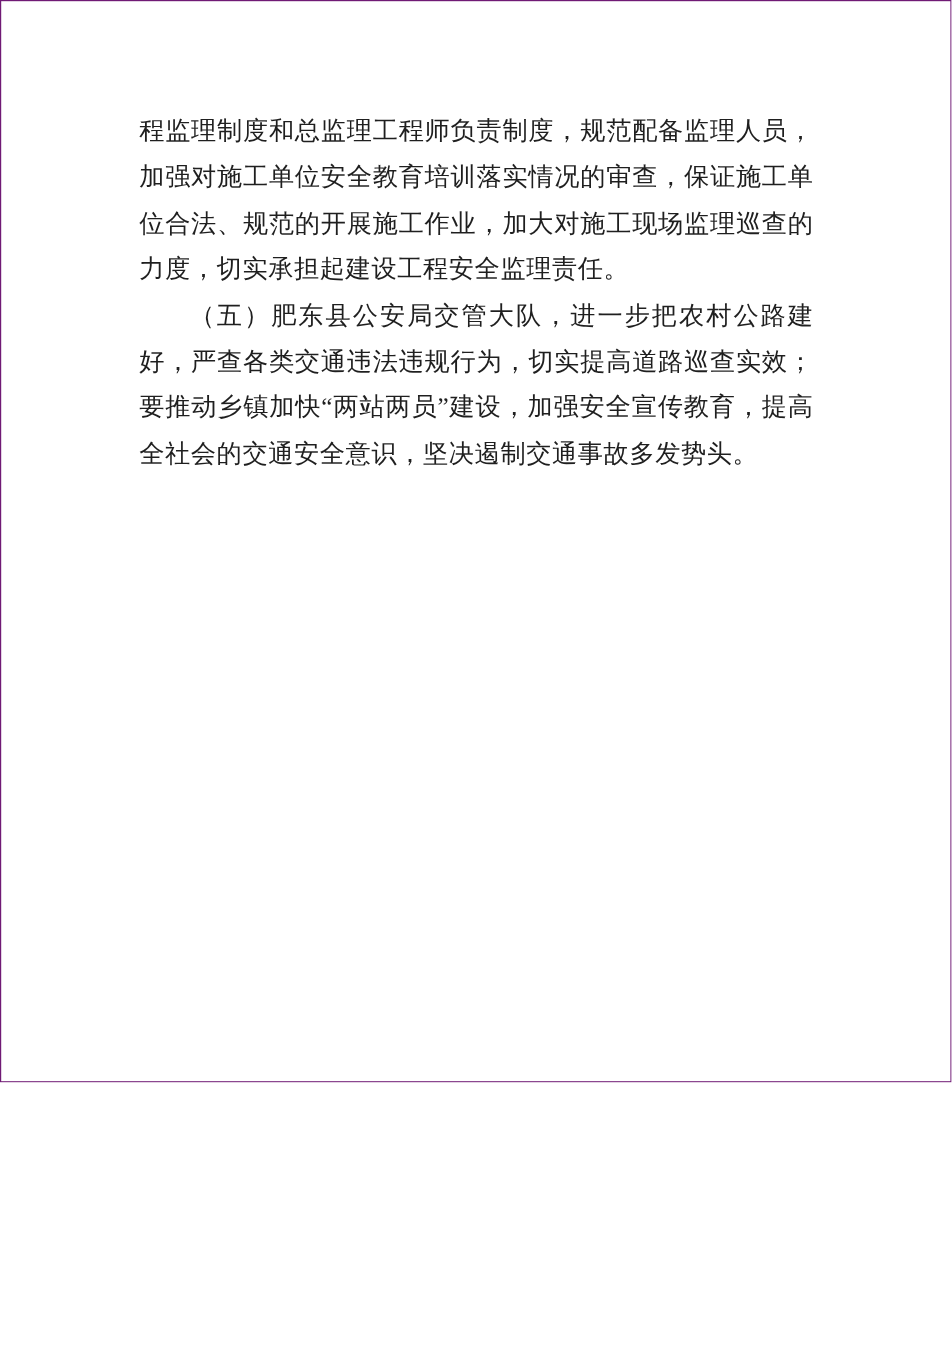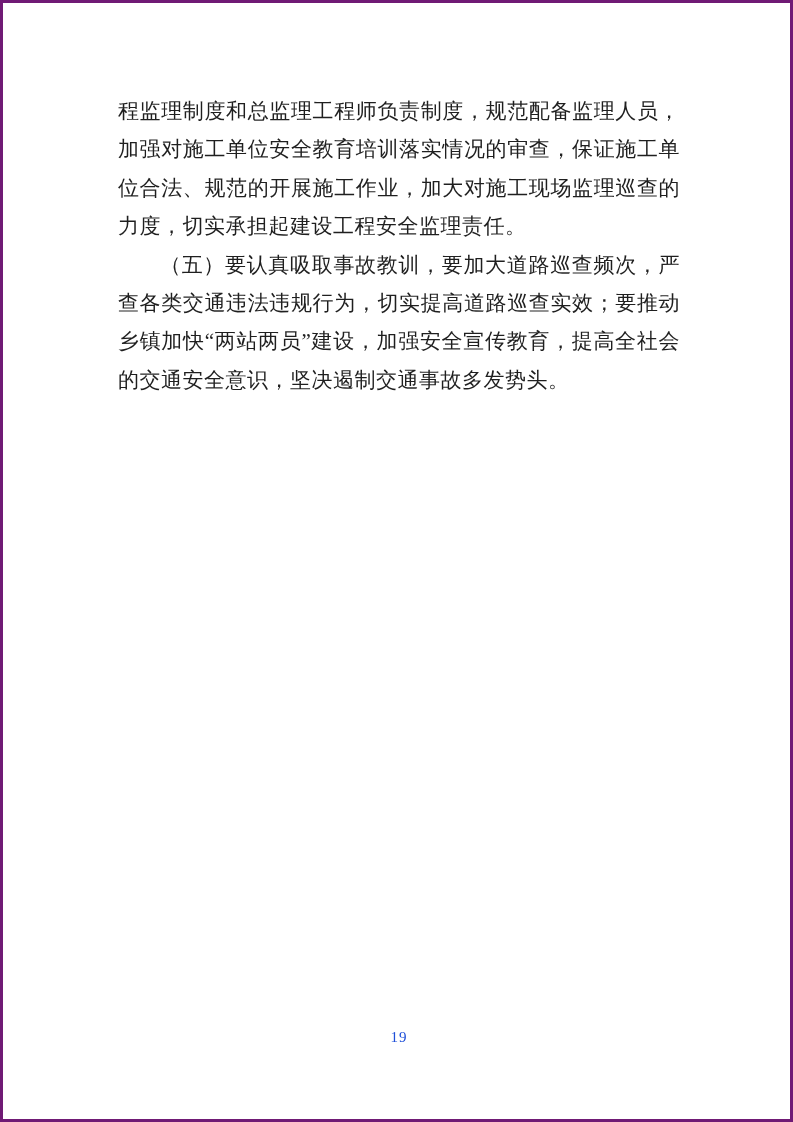--- a/index.html
+++ b/index.html
@@ -3,24 +3,24 @@
 <meta charset="utf-8">
 <style>
   html, body {
     margin: 0;
     padding: 0;
     background: #ffffff;
   }
   .page {
     position: relative;
     width: 793px;
-    height: 1122px;
+    height: 902px;
     box-sizing: border-box;
     background: #ffffff;
-    border: 3px solid #701a75;
+    border: 1px solid #701a75;
     overflow: hidden;
     font-family: "Liberation Serif", "DejaVu Serif", serif;
     padding-left: 20px;
   }
   .content {
     position: absolute;
     left: 115px;
     top: 89px;
     width: 562px;
     color: #1f1f1f;
@@ -48,16 +48,16 @@
     color: #1d4ed8;
     letter-spacing: 1px;
   }
 </style>
 </head>
 <body>
 
 <div class="page">
   <div class="content">
     <p class="continuation">程监理制度和总监理工程师负责制度，规范配备监理人员，加强对施工单位安全教育培训落实情况的审查，保证施工单位合法、规范的开展施工作业，加大对施工现场监理巡查的力度，切实承担起建设工程安全监理责任。</p>
-    <p>（五）要认真吸取事故教训，要加大道路巡查频次，严查各类交通违法违规行为，切实提高道路巡查实效；要推动乡镇加快“两站两员”建设，加强安全宣传教育，提高全社会的交通安全意识，坚决遏制交通事故多发势头。</p>
+    <p>（五）肥东县公安局交管大队，进一步把农村公路建好，严查各类交通违法违规行为，切实提高道路巡查实效；要推动乡镇加快“两站两员”建设，加强安全宣传教育，提高全社会的交通安全意识，坚决遏制交通事故多发势头。</p>
   </div>
   <div class="page-number">19</div>
 </div>
 
 </body></html>

